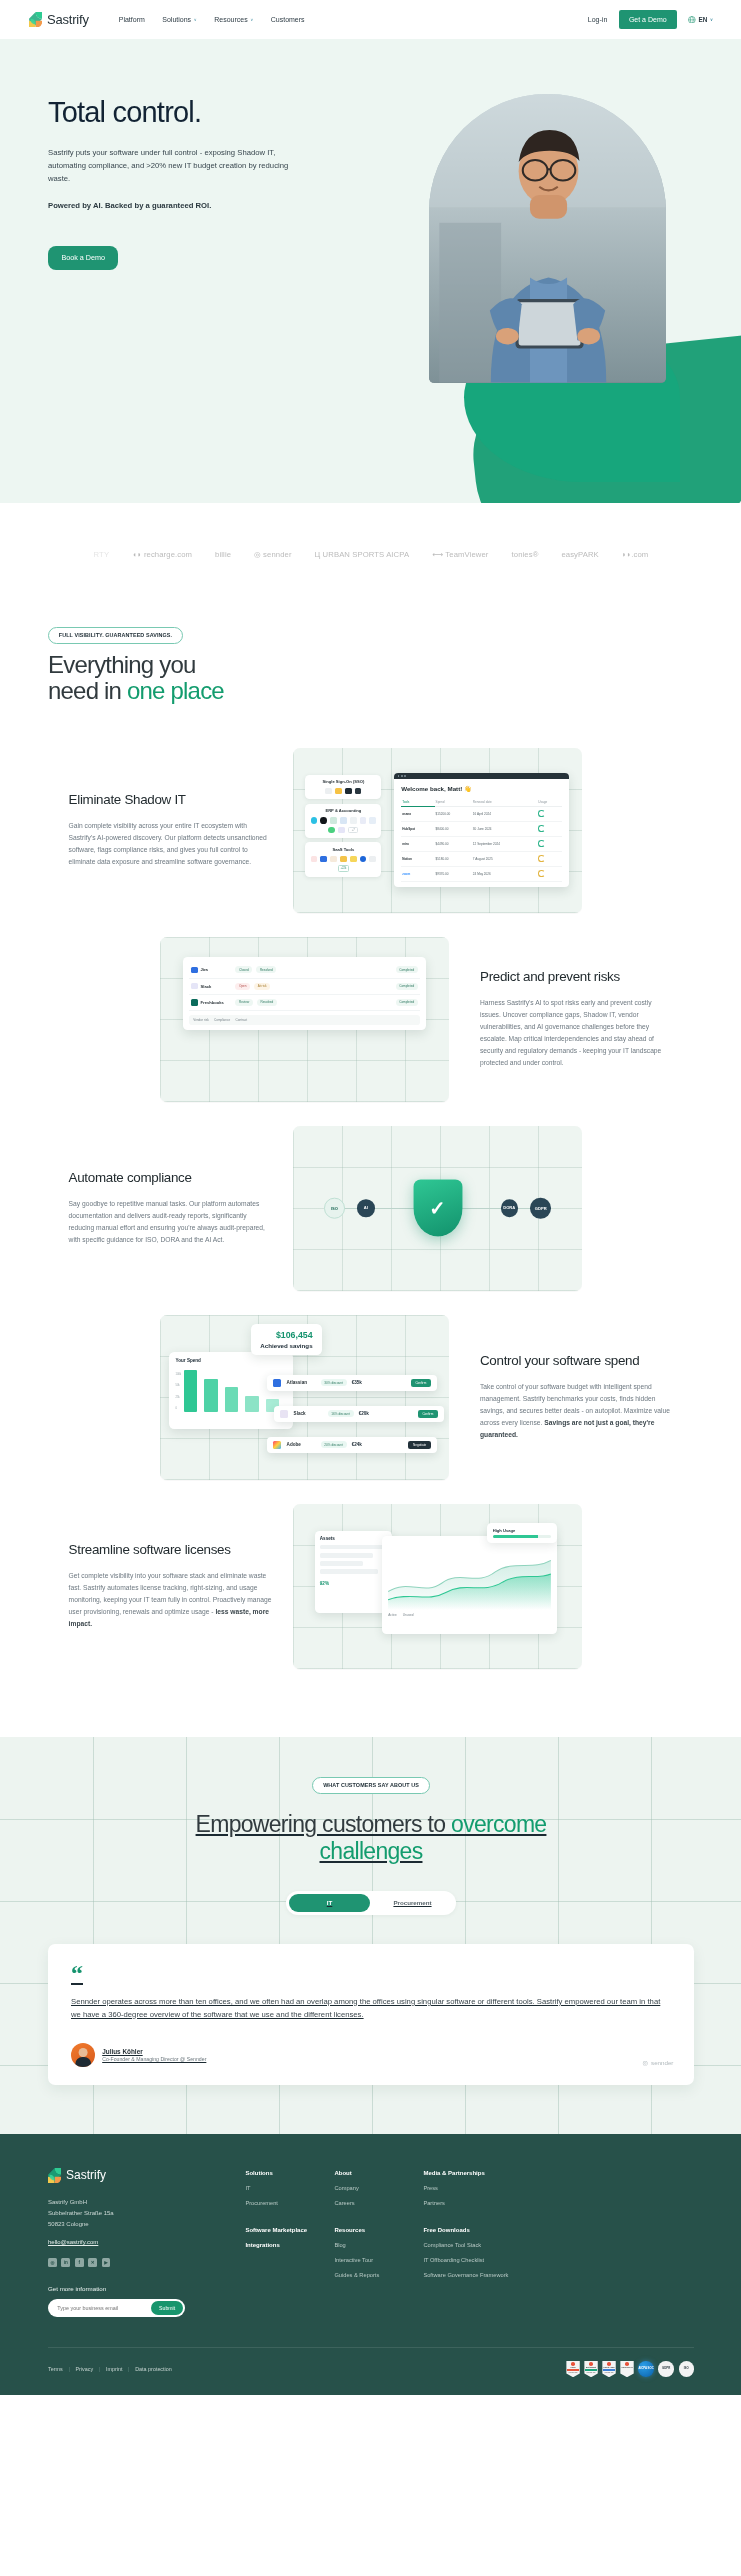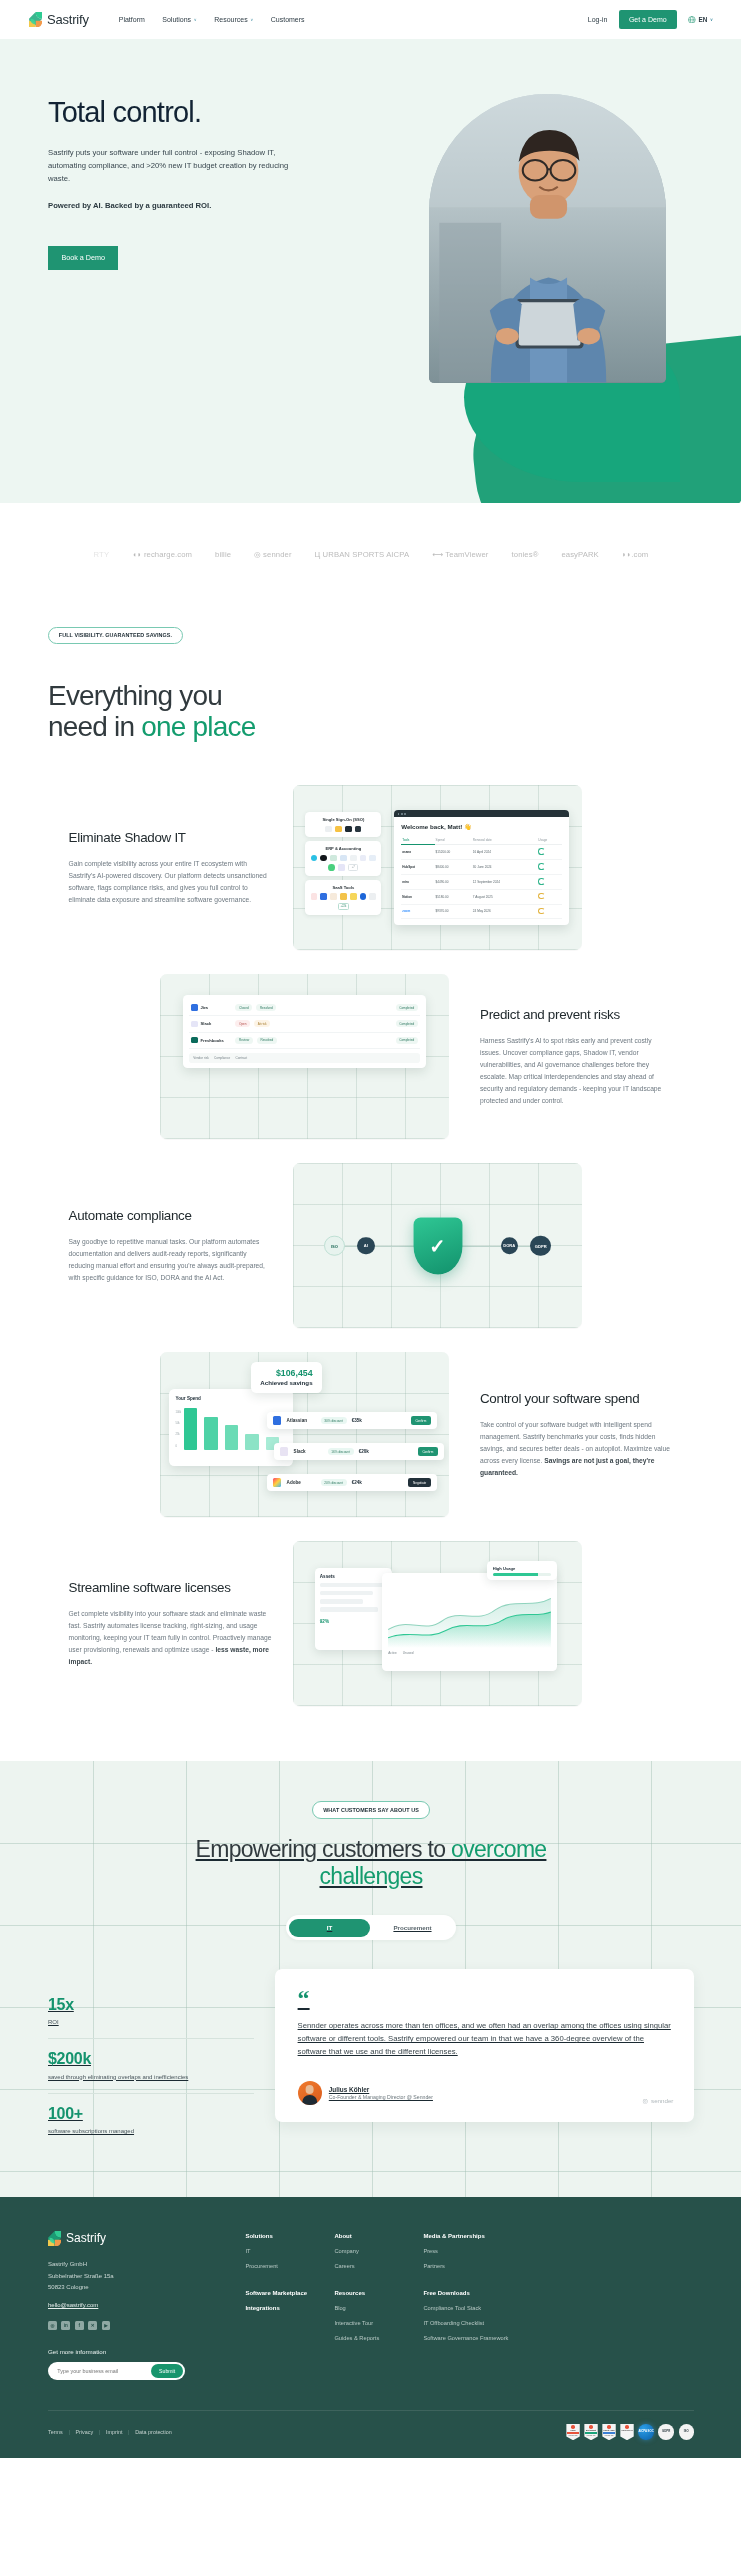--- a/index.html
+++ b/index.html
@@ -61,21 +61,21 @@
     letter-spacing: -0.8px; color: #122334;
   }
   .hero-h1 .accent { color: #139c6e; }
   .hero-sub {
     margin-top: 17.5px; font-size: 7.7px; line-height: 1.72; color: #39474f;
     max-width: 258px;
   }
   .hero-bold { margin-top: 15.5px; font-size: 7.7px; font-weight: 700; color: #2b3940; }
   .hero-cta {
     margin-top: 36px; display: inline-block; background: #1f9472; color: #fff;
-    font-size: 7.2px; padding: 7.2px 13.4px; border-radius: 0; border: none;
+    font-size: 7.2px; padding: 7.2px 13.4px; border-radius: 8px; border: none;
     cursor: pointer; font-family: inherit;
   }
   .hero-photo {
     position: absolute; right: 76px; top: 55px; width: 237px; height: 289px;
     border-radius: 118px 118px 5.2px 5.2px; overflow: hidden; z-index: 4;
     background: linear-gradient(170deg,#c9d7db 0%, #9fb2b8 45%, #6f8186 100%);
   }
   .photo-person { position:absolute; inset:0; }
 
   
@@ -91,27 +91,27 @@
   .logo-item.faint { opacity: .28; }
 
   
   .pill {
     display: inline-flex; align-items: center; border: 0.5px solid #79c9b2;
     border-radius: 20.6px; padding: 4.6px 9.8px; font-size: 5.4px; font-weight: 700;
     letter-spacing: 0.1px; color: #1c2b33; background: #fff;
   }
   .sec-head { padding: 20.6px 0 0 48px; }
   .sec-h2 {
-    margin-top: 37px; font-size: 28px; line-height: 1.1; font-weight: 500;
+    margin-top: 8px; font-size: 24px; line-height: 1.1; font-weight: 500;
     letter-spacing: -0.8px; color: #313a3e; max-width: 371px;
   }
   .sec-h2 .accent { color: #139c6e; }
 
   
-  .features { padding: 43px 0 31px; }
+  .features { padding: 43px 0 44px; }
   .frow { display: flex; align-items: center; padding: 0 48px; margin-bottom: 24px; }
   .frow.rev { flex-direction: row-reverse; }
   .ftext { width: 245px; padding: 0 20.6px; }
   .frow.rev .ftext { padding-left: 31px; }
   .fh3 { font-size: 13.4px; font-weight: 500; letter-spacing: -0.3px; color: #222b2f; }
   .fp { margin-top: 13.4px; font-size: 6.7px; line-height: 1.78; color: #6d7880; }
   .fp b { color: #3c474d; font-weight: 700; }
   .fvis {
     width: 289px; height: 165px; border-radius: 7.2px; position: relative;
     background: #eef5f1; overflow: hidden; flex-shrink: 0;
@@ -748,34 +748,20 @@
         <h2 class="testi-h2">
           <span>Empowering customers to </span><span class="accent">overcome challenges</span>
         </h2>
         <div class="tabs">
           <div class="tab active">IT</div>
           <div class="tab">Procurement</div>
         </div>
       </div>
 
       <div class="tbody">
-        <div class="stats">
-          <div class="stat">
-            <div class="stat-n">15x</div>
-            <div class="stat-l">ROI</div>
-          </div>
-          <div class="stat">
-            <div class="stat-n">$200k</div>
-            <div class="stat-l">saved through eliminating overlaps and inefficiencies</div>
-          </div>
-          <div class="stat">
-            <div class="stat-n">100+</div>
-            <div class="stat-l">software subscriptions managed</div>
-          </div>
-        </div>
 
         <div class="quote-card">
           <div class="qmark">“</div>
           <p class="qtext">Sennder operates across more than ten offices, and we often had an overlap among the offices using singular software or different tools. Sastrify empowered our team in that we have a 360-degree overview of the software that we use and the different licenses.</p>
           <div class="qfoot">
             <div class="avatar"></div>
             <div>
               <div class="qname">Julius Köhler</div>
               <div class="qrole">Co-Founder &amp; Managing Director @ Sennder</div>
             </div>

